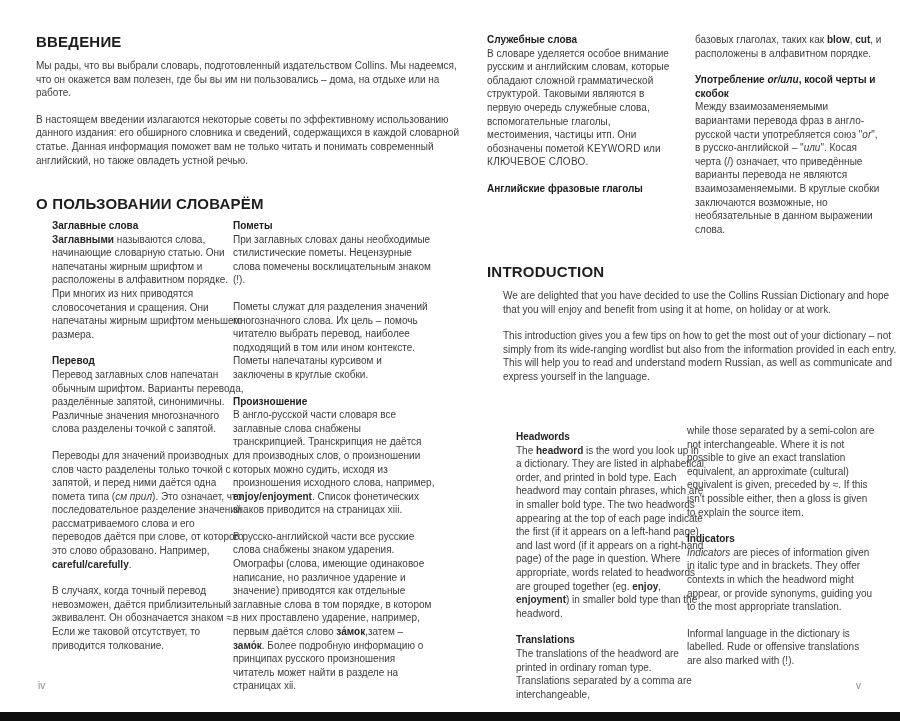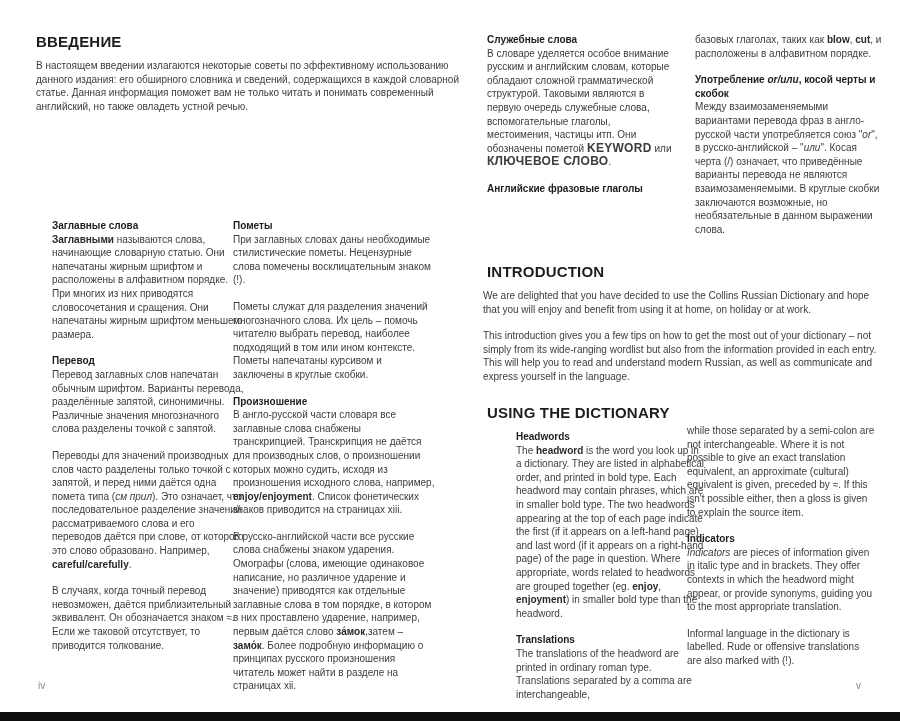--- a/index.html
+++ b/index.html
@@ -25,42 +25,44 @@
     color: var(--text, #3c3c3c);
   }
   .flow p { margin: 0 0 13px 0; }
   .flow p:last-child { margin-bottom: 0; }
   .flow h3 {
     font-size: 10px; line-height: 13.6px; margin: 0;
     font-weight: bold; color: var(--heading, #222222);
   }
   .flow .b { font-weight: bold; color: #2a2a2a; }
   .flow .i { font-style: italic; }
-  .flow .sc { font-weight: bold; font-size: 12px; letter-spacing: 0.3px; }
+  .flow .sc { font-weight: normal; font-size: 10px; letter-spacing: 0.3px; }
   .pagenum {
     position: absolute; font-size: 10px;
     color: var(--pagenum, #8a8a8a);
   }
   .footer-bar {
     position: absolute; left: 0; bottom: 0;
     width: 900px; height: 9px;
     background: var(--footerbar, #0d0d0d);
   }
 </style>
 </head>
 <body>
 
 <div class="sheet">
 
   <div class="heading" style="left:36px; top:33px;">ВВЕДЕНИЕ</div>
 
   <div class="flow" style="left:36px; top:59px; width:425px;">
+      <p><span>Мы рады, что вы выбрали словарь, подготовленный издательством Collins. Мы надеемся, что он окажется вам полезен, где бы вы им ни пользовались – дома, на отдыхе или на работе.</span></p>
       <p><span>В настоящем введении излагаются некоторые советы по эффективному использованию данного издания: его обширного словника и сведений, содержащихся в каждой словарной статье. Данная информация поможет вам не только читать и понимать современный английский, но также овладеть устной речью.</span></p>
     </div>
 
+  <div class="heading" style="left:36px; top:195px;">О ПОЛЬЗОВАНИИ СЛОВАРЁМ</div>
 
   <div class="flow" style="left:52px; top:219px; width:192px;">
       <h3><span>Заглавные слова</span></h3>
       <p><span class="b">Заглавными</span><span> называются слова, начинающие словарную статью. Они напечатаны жирным шрифтом и расположены в алфавитном порядке. При многих из них приводятся словосочетания и сращения. Они напечатаны жирным шрифтом меньшего размера.</span></p>
       <h3><span>Перевод</span></h3>
       <p><span>Перевод заглавных слов напечатан обычным шрифтом. Варианты перевода, разделённые запятой, синонимичны. Различные значения многозначного слова разделены точкой с запятой.</span></p>
       <p><span>Переводы для значений производных слов часто разделены только точкой с запятой, и перед ними даётся одна помета типа (</span><span class="i">см прил</span><span>). Это означает, что последовательное разделение значений рассматриваемого слова и его переводов даётся при слове, от которого это слово образовано. Например, </span><span class="b">careful/carefully</span><span>.</span></p>
       <p><span>В случаях, когда точный перевод невозможен, даётся приблизительный эквивалент. Он обозначается знаком ≈. Если же таковой отсутствует, то приводится толкование.</span></p>
     </div>
 
@@ -82,26 +84,25 @@
     </div>
 
   <div class="flow" style="left:687px; top:33px; width:188px;margin-left:8px;">
       <p><span>базовых глаголах, таких как </span><span class="b">blow</span><span>, </span><span class="b">cut</span><span>, и расположены в алфавитном порядке.</span></p>
       <h3><span>Употребление </span><span class="i">or/или</span><span>, косой черты и скобок</span></h3>
       <p><span>Между взаимозаменяемыми вариантами перевода фраз в англо-русской части употребляется союз "</span><span class="i">or</span><span>", в русско-английской – "</span><span class="i">или</span><span>". Косая черта (/) означает, что приведённые варианты перевода не являются взаимозаменяемыми. В круглые скобки заключаются возможные, но необязательные в данном выражении слова.</span></p>
     </div>
 
   <div class="heading" style="left:487px; top:263px;">INTRODUCTION</div>
 
-  <div class="flow" style="left:483px; top:289px; width:398px;">
+  <div class="flow" style="left:503px; top:289px; width:398px;">
       <p><span>We are delighted that you have decided to use the Collins Russian Dictionary and hope that you will enjoy and benefit from using it at home, on holiday or at work.</span></p>
       <p><span>This introduction gives you a few tips on how to get the most out of your dictionary – not simply from its wide-ranging wordlist but also from the information provided in each entry. This will help you to read and understand modern Russian, as well as communicate and express yourself in the language.</span></p>
     </div>
 
-  <div class="heading" style="left:487px; top:404px;">USING THE DICTIONARY</div>
 
   <div class="flow" style="left:487px; top:430px; width:190px;margin-left:29px;">
       <h3><span>Headwords</span></h3>
       <p><span>The </span><span class="b">headword</span><span> is the word you look up in a dictionary. They are listed in alphabetical order, and printed in bold type. Each headword may contain phrases, which are in smaller bold type. The two headwords appearing at the top of each page indicate the first (if it appears on a left-hand page) and last word (if it appears on a right-hand page) of the page in question. Where appropriate, words related to headwords are grouped together (eg. </span><span class="b">enjoy</span><span>, </span><span class="b">enjoyment</span><span>) in smaller bold type than the headword.</span></p>
       <h3><span>Translations</span></h3>
       <p><span>The translations of the headword are printed in ordinary roman type. Translations separated by a comma are interchangeable,</span></p>
     </div>
 
   <div class="flow" style="left:687px; top:424px; width:188px;">
       <p><span>while those separated by a semi-colon are not interchangeable. Where it is not possible to give an exact translation equivalent, an approximate (cultural) equivalent is given, preceded by ≈. If this isn't possible either, then a gloss is given to explain the source item.</span></p>

